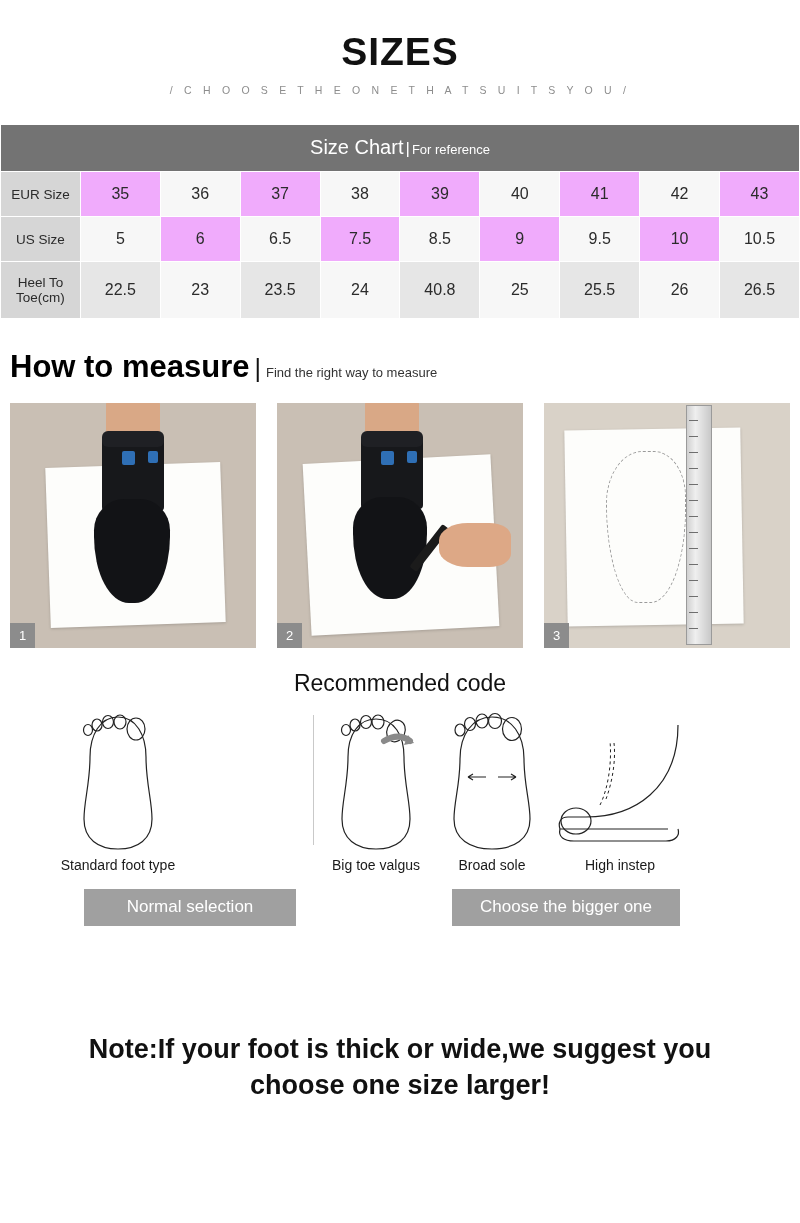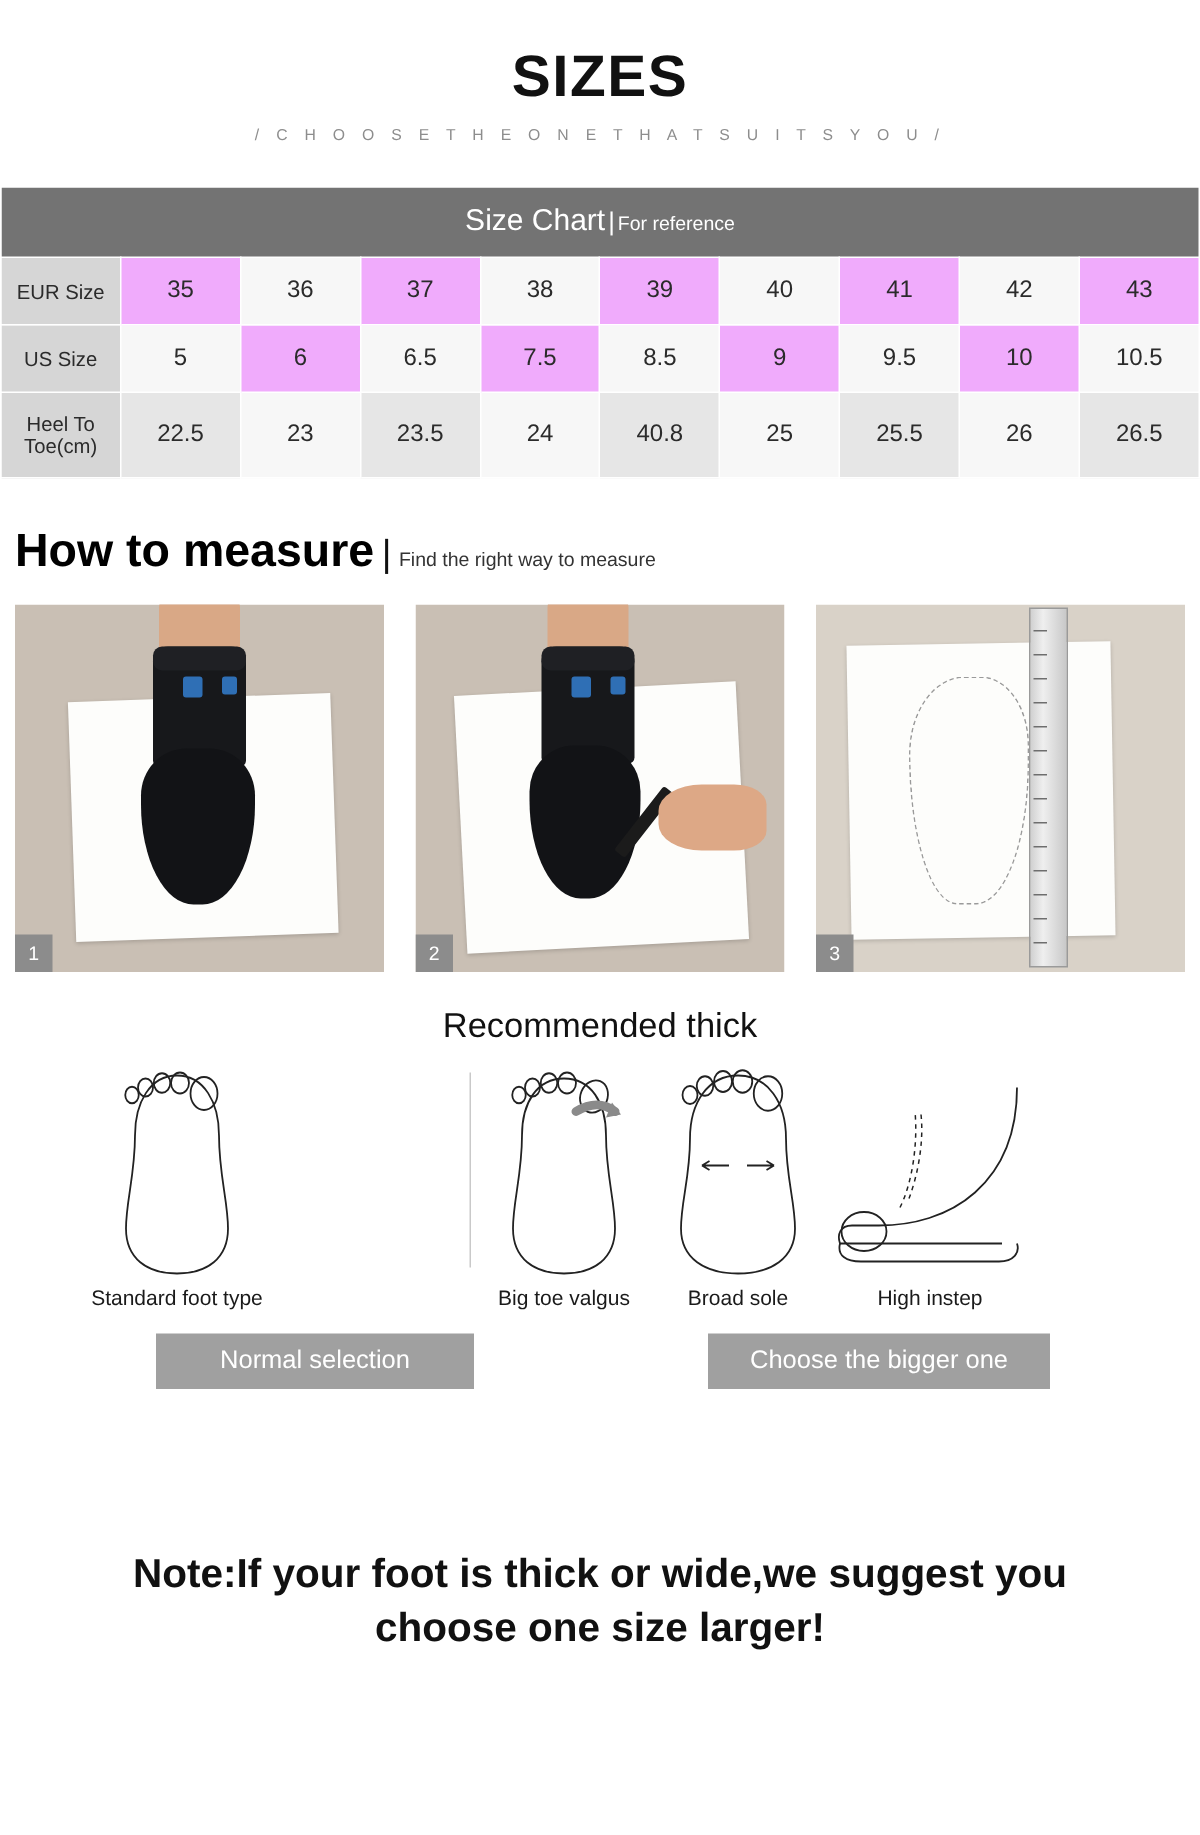--- a/index.html
+++ b/index.html
@@ -192,21 +192,21 @@
     margin-top: 2px;
   }
   .btn-row { display: flex; margin-top: 16px; padding-left: 84px; }
   .pill {
     background: #a0a0a0;
     color: #ffffff;
     font-size: 17px;
     text-align: center;
     padding: 8px 0 9px 0;
   }
-  .pill.normal { width: 212px; margin-left: 20px; }
+  .pill.normal { width: 212px; }
   .pill.bigger { width: 228px; margin-left: 156px; }
 
   
   .note {
     text-align: center;
     margin-top: 26px;
     font-size: 27px;
     font-weight: bold;
     line-height: 1.35;
     color: #111;
@@ -325,21 +325,21 @@
           <div class="tick" style="top:158px;"></div>
         <div class="tick" style="top:174px;"></div>
           <div class="tick" style="top:190px;"></div>
         <div class="tick" style="top:206px;"></div>
           <div class="tick" style="top:222px;"></div>
       </div>
       <div class="badge">3</div>
     </div>
   </div>
 
-  <div class="rec-title">Recommended thick</div>
+  <div class="rec-title">Recommended code</div>
 
   <div class="rec-area">
     <div class="divider-v"></div>
 
     <div class="feet-row">
 
       <div class="foot-item">
         <svg class="foot-svg" width="100" height="150" viewBox="0 0 100 150">
           <path d="M50 12 C68 12 78 30 78 52 C78 78 84 96 84 114 C84 134 70 144 50 144 C30 144 16 134 16 114 C16 96 22 78 22 52 C22 30 32 12 50 12 Z" fill="none" stroke="#222" stroke-width="1.2"></path>
           <ellipse cx="68" cy="24" rx="9" ry="11" fill="none" stroke="#222" stroke-width="1.2"></ellipse>

